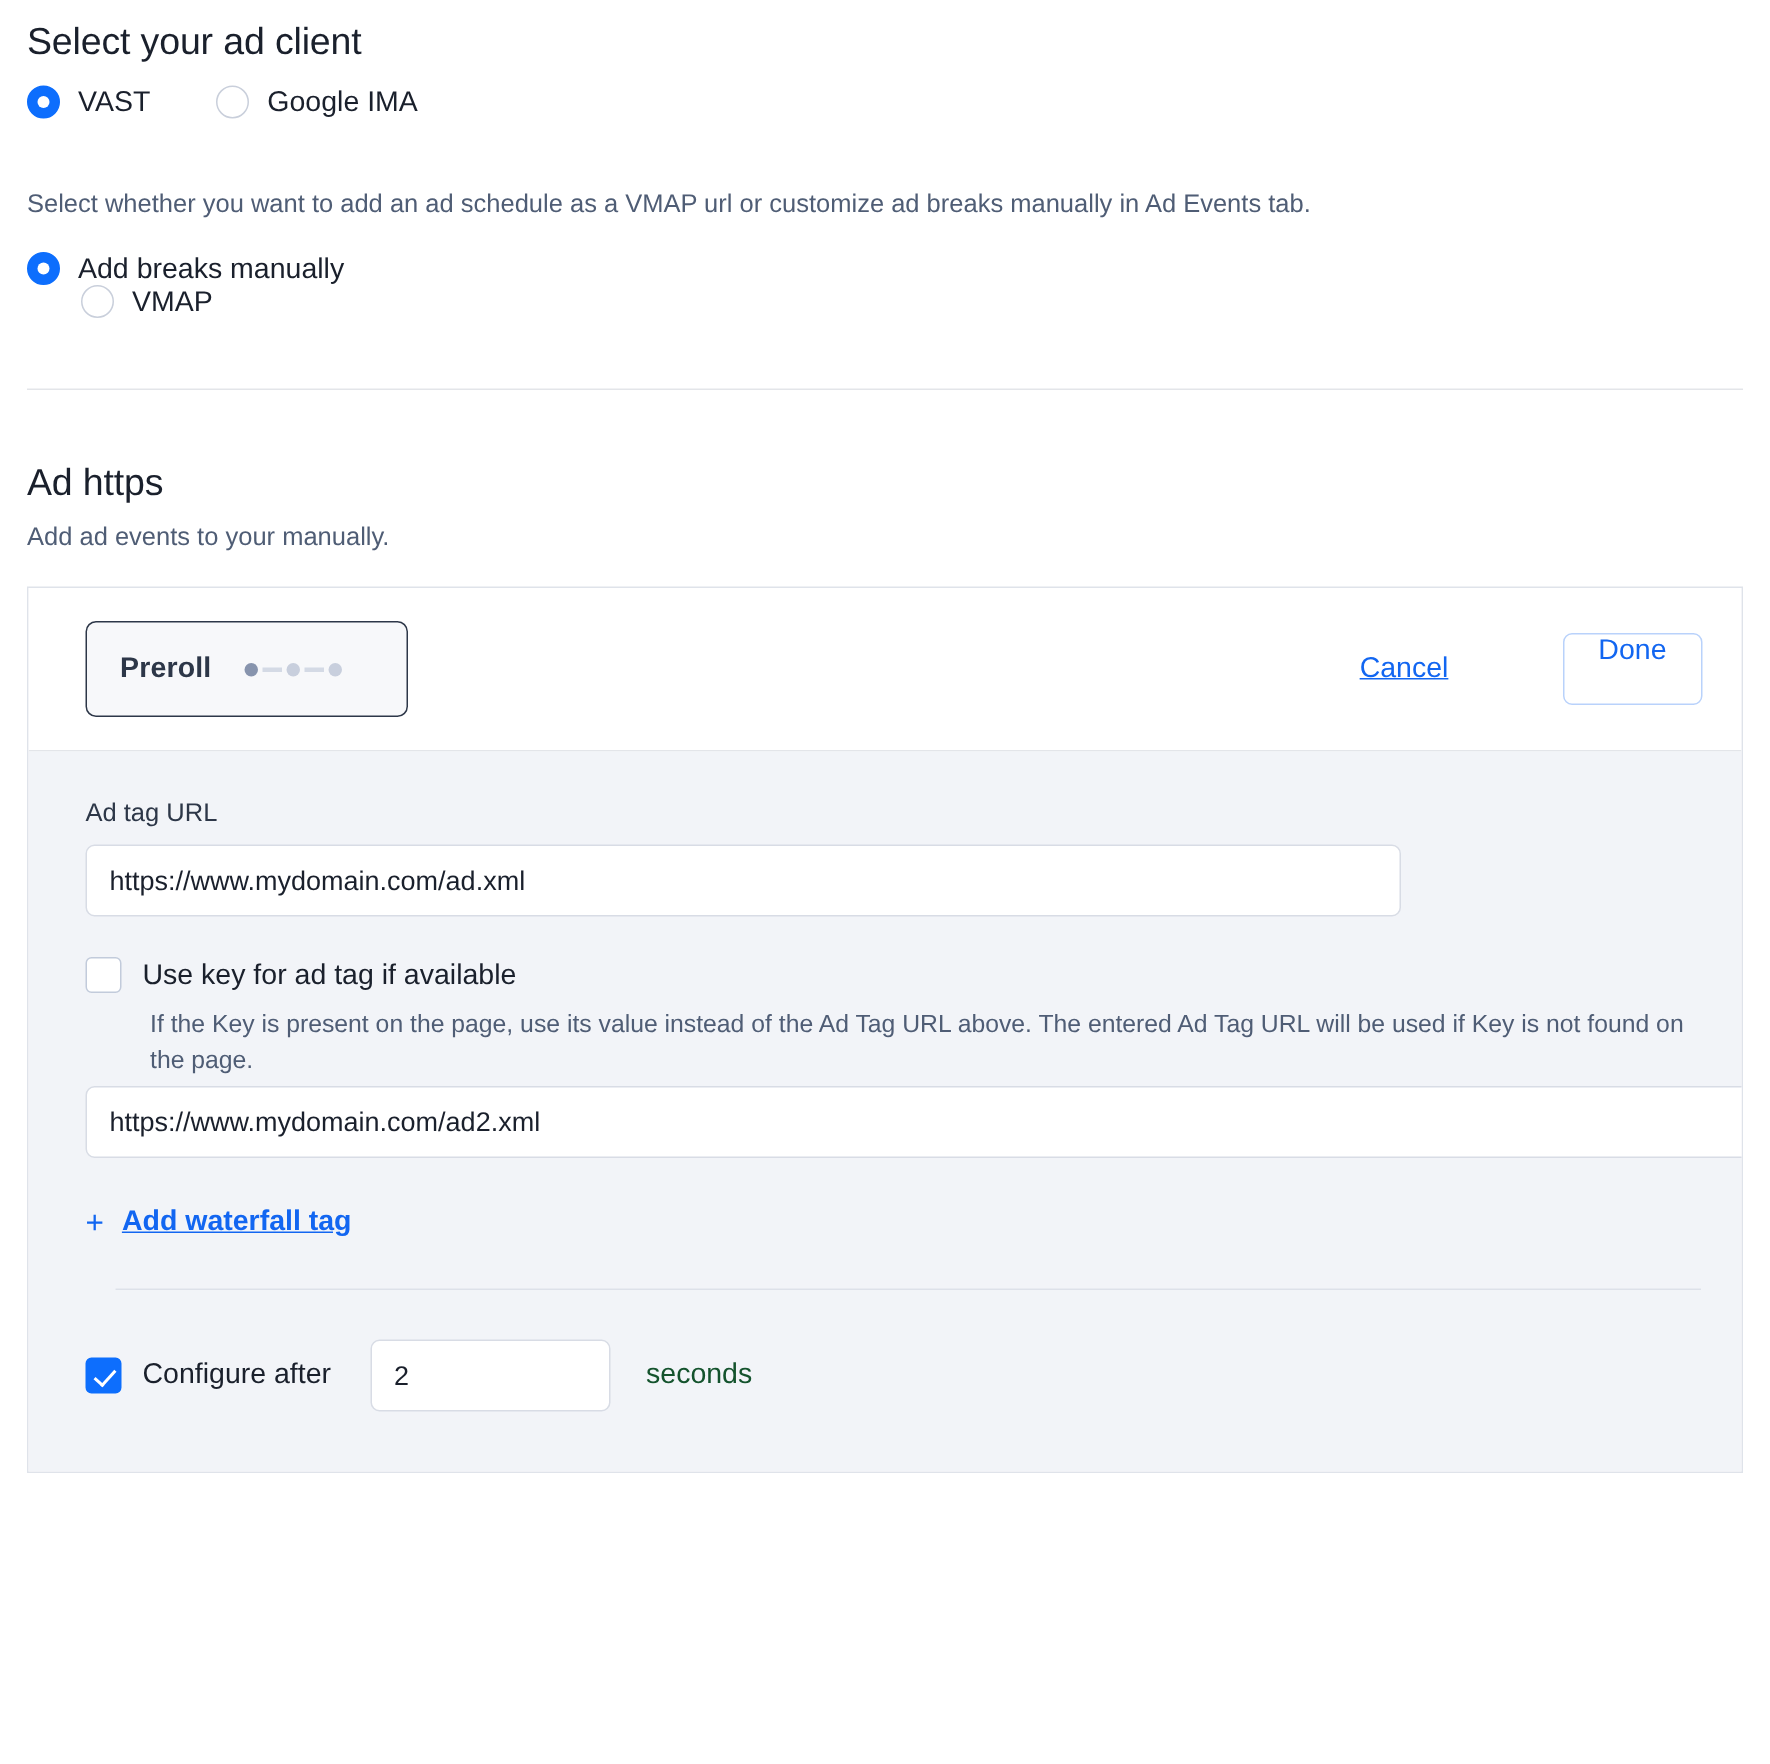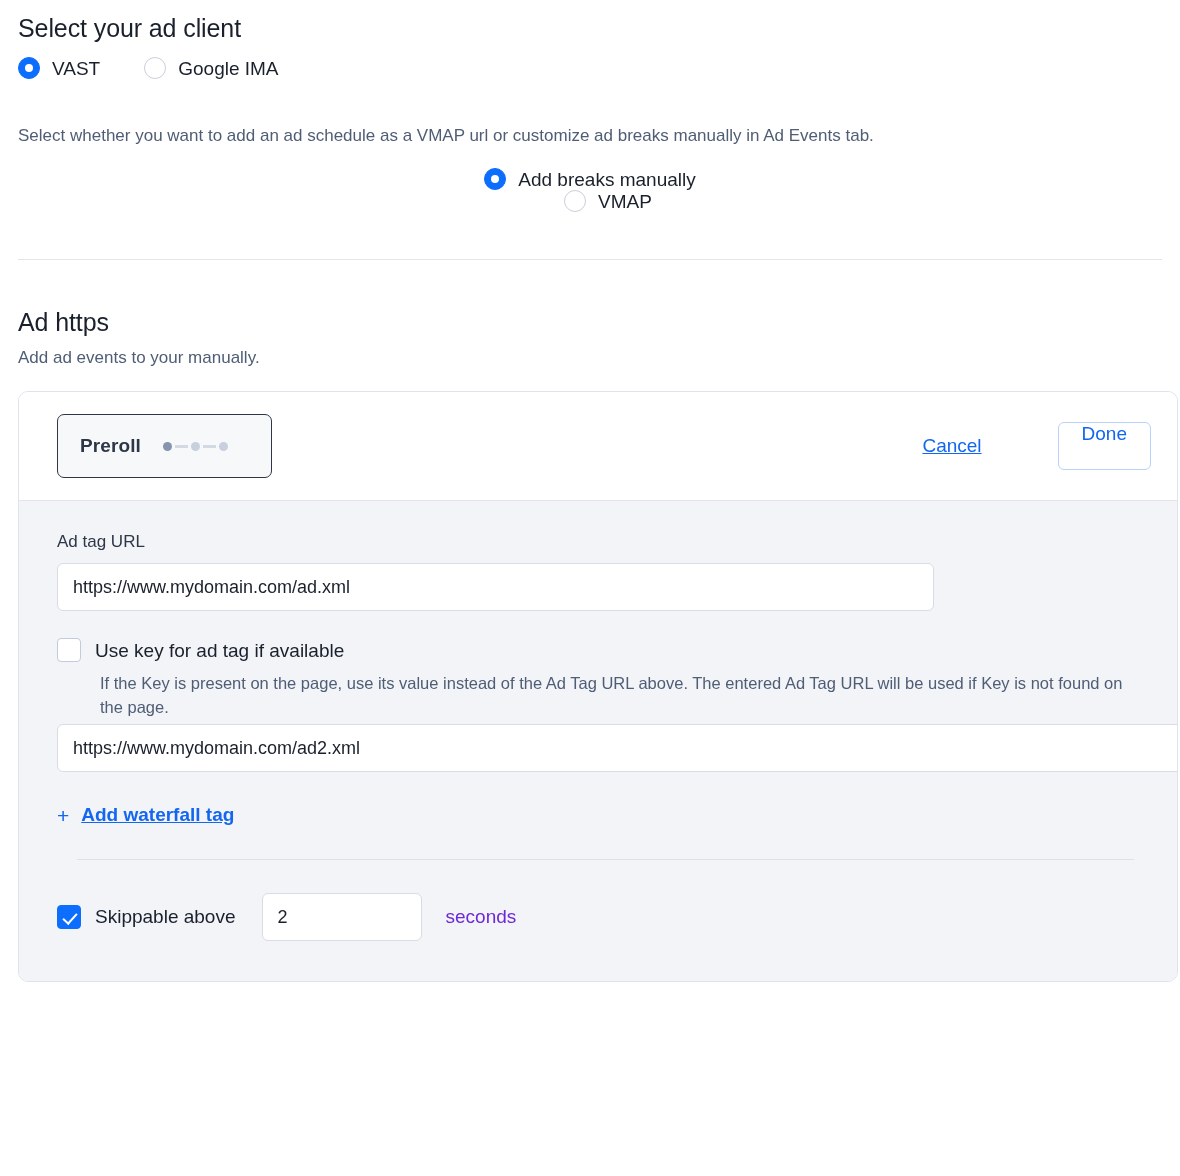--- a/index.html
+++ b/index.html
@@ -34,21 +34,21 @@
     margin: 0;
     font-weight: 400;
   }
 
   #sec-ad-client { padding-top: 13px; }
   #sec-ad-client .section-desc { margin-top: 9px; }
 
   
   .radio-row {
     display: flex;
-    align-items: center;
+    align-items: flex-start;
     margin-top: 14px;
   }
   .radio-opt {
     display: flex;
     align-items: center;
     cursor: pointer;
   }
   .radio-opt + .radio-opt { margin-left: 44px; }
   .radio-mark {
     width: 22px; height: 22px;
@@ -94,23 +94,23 @@
     margin: 0 18px;
   }
   #divider-main { margin-top: 47px; }
 
   
   #sec-ad-events { padding-top: 47px; }
   #sec-ad-events .section-desc { margin-top: 9px; }
 
   
   .event-card {
-    margin: 21px 2px 0 18px;
+    margin: 21px 18px 0 18px;
     border: 1px solid #dfe3ea;
-    border-radius: 10px;
+    border-radius: 0;
     background: #ffffff;
     overflow: hidden;
   }
   .event-card-header {
     background: #ffffff;
     padding: 22px 26px 22px 38px;
     display: flex;
     align-items: center;
     justify-content: space-between;
     border-bottom: 1px solid #e3e5e9;
@@ -287,21 +287,21 @@
     color: #1a202c;
     margin-left: 14px;
   }
   #input-skip-seconds {
     width: 160px;
     height: 48px;
     margin-left: 26px;
   }
   .seconds-label {
     font-size: 19px;
-    color: #6d28d9;
+    color: #14532d;
     margin-left: 24px;
   }
 </style>
 </head>
 <body>
 
 <div class="page">
 
   <section id="sec-ad-client">
     <h2 class="section-title">Select your ad client</h2>
@@ -376,19 +376,19 @@
 
     <div class="add-link-row">
       <span class="plus-icon">+</span>
       <span class="add-link-text">Add waterfall tag</span>
     </div>
 
     <div class="inner-rule"></div>
 
     <div class="skip-row">
       <span class="checkbox on"></span>
-      <span class="skip-label">Skippable above</span>
+      <span class="skip-label">Configure after</span>
       <input class="text-input" id="input-skip-seconds" type="text" value="2" style="">
       <span class="seconds-label">seconds</span>
     </div>
 
   </div>
 </div>
 
 </body></html>

